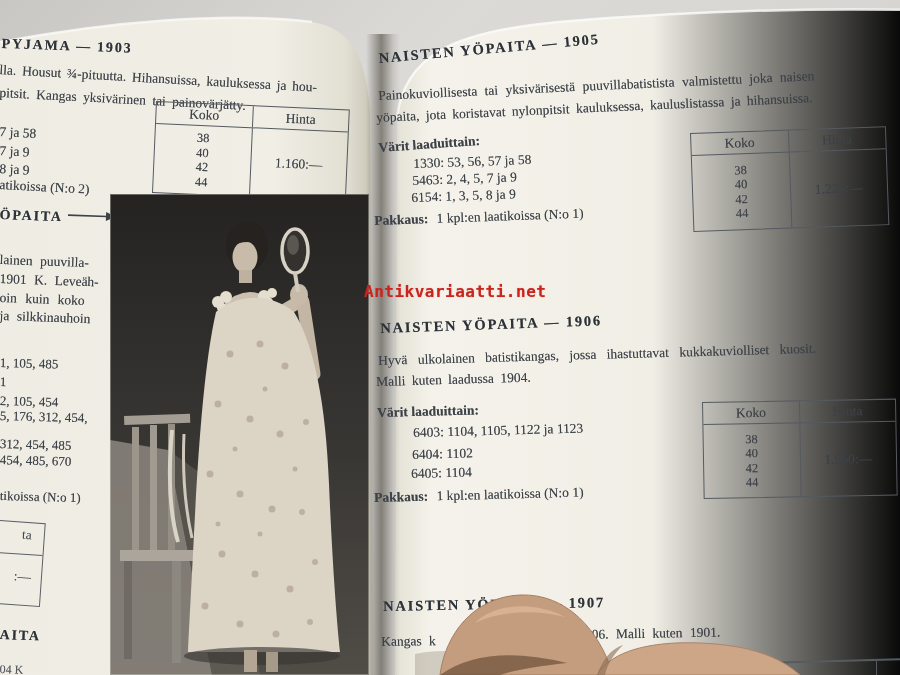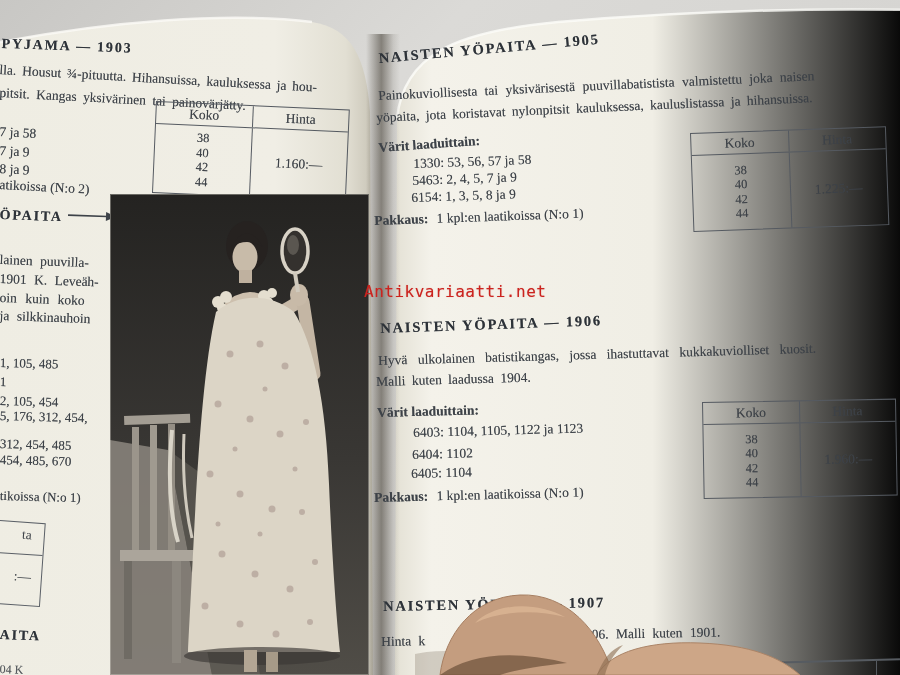--- a/index.html
+++ b/index.html
@@ -24,21 +24,21 @@
   .pt-head span:first-child { border-right:1.3px solid #555a61; }
   .pt-body { display:flex; flex:1; }
   .pt-sizes { width:50%; border-right:1.3px solid #555a61; display:flex; flex-direction:column;
     align-items:center; justify-content:center; font-size:12.5px; line-height:14.5px; }
   .pt-price { width:50%; display:flex; align-items:center; justify-content:center; font-size:13.5px; }
   .pt2 { position:absolute; border:1.3px solid #5a5f66; transform-origin:left top; color:#3d4248; }
   .pt2-head { height:27px; border-bottom:1.3px solid #5a5f66; text-align:right; padding:4px 12px 0 0; font-size:13.5px; }
   .pt2-body { text-align:right; padding:14px 10px 0 0; font-size:13.5px; }
   .wm {
     position:absolute; font-family:"DejaVu Sans Mono","Liberation Mono",monospace;
-    font-weight:400; font-size:16px; letter-spacing:.5px; color:#cb241f;
+    font-weight:700; font-size:16px; letter-spacing:.5px; color:#cb241f;
     text-shadow:0 0 1px rgba(203,36,31,.4);
   }
   .line { position:absolute; transform-origin:left top; }
   svg { display:block; }
 </style>
 </head>
 <body>
 
 <div id="stage">
 
@@ -272,21 +272,21 @@
         <span>42</span>
         <span>44</span>
       </div>
       <div class="pt-price">
         <span>1.960:—</span>
       </div>
     </div>
   </div>
 
   <div class="t hd" style="left:383px;top:598px;transform:rotate(-1deg);">NAISTEN YÖPAITA — 1907</div>
-  <div class="t" style="left:381px;top:634px;transform:rotate(-1deg);word-spacing:4px;">Hinta k</div>
+  <div class="t" style="left:381px;top:634px;transform:rotate(-1deg);word-spacing:4px;">Kangas k</div>
   <div class="t" style="left:578px;top:627px;transform:rotate(-1deg);word-spacing:4px;">1906. Malli kuten 1901.</div>
 
   <div class="line" style="left:720px;top:663px;width:180px;border-top:2px solid #565b61;transform:rotate(-1.5deg);"></div>
   <div class="line" style="left:876px;top:661px;height:15px;border-left:1.5px solid #565b61;"></div>
 
   <svg width="485" height="92" viewBox="0 0 485 92" style="position:absolute;left:415px;top:583px;">
     <ellipse cx="30" cy="82" rx="48" ry="14" fill="rgba(85,70,50,0.22)"></ellipse>
     <path d="M 25,92 C 30,52 58,14 105,12 C 152,10 185,48 198,92 Z" fill="#c49d7f" stroke="#a67e61" stroke-width="1"></path>
     <path d="M 60,40 C 80,20 120,18 150,34 C 120,26 85,28 60,40 Z" fill="#dcb795" opacity="0.8"></path>
     <path d="M 25,92 Q 70,60 152,80 Q 105,85 85,92 Z" fill="#543b26" opacity="0.55"></path>

